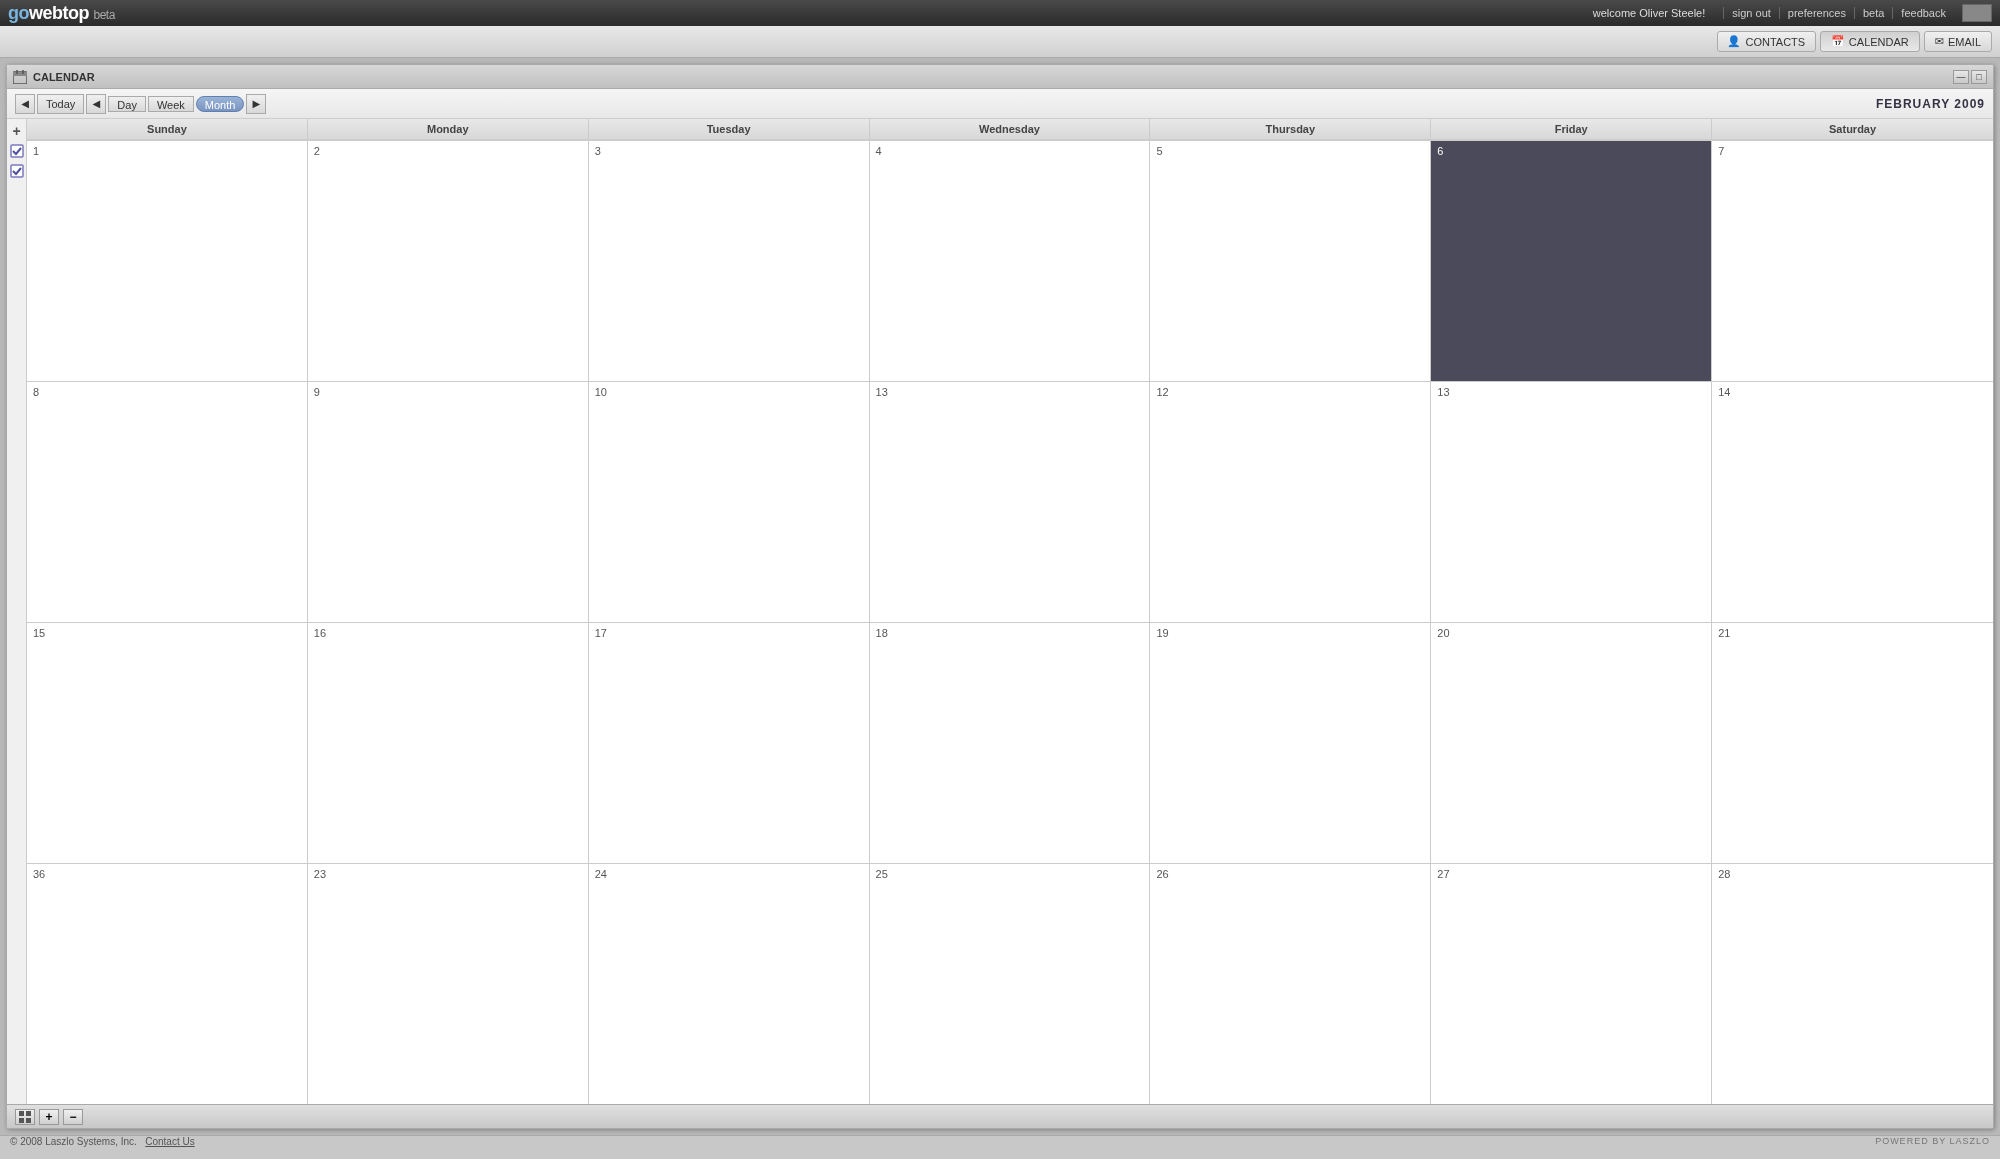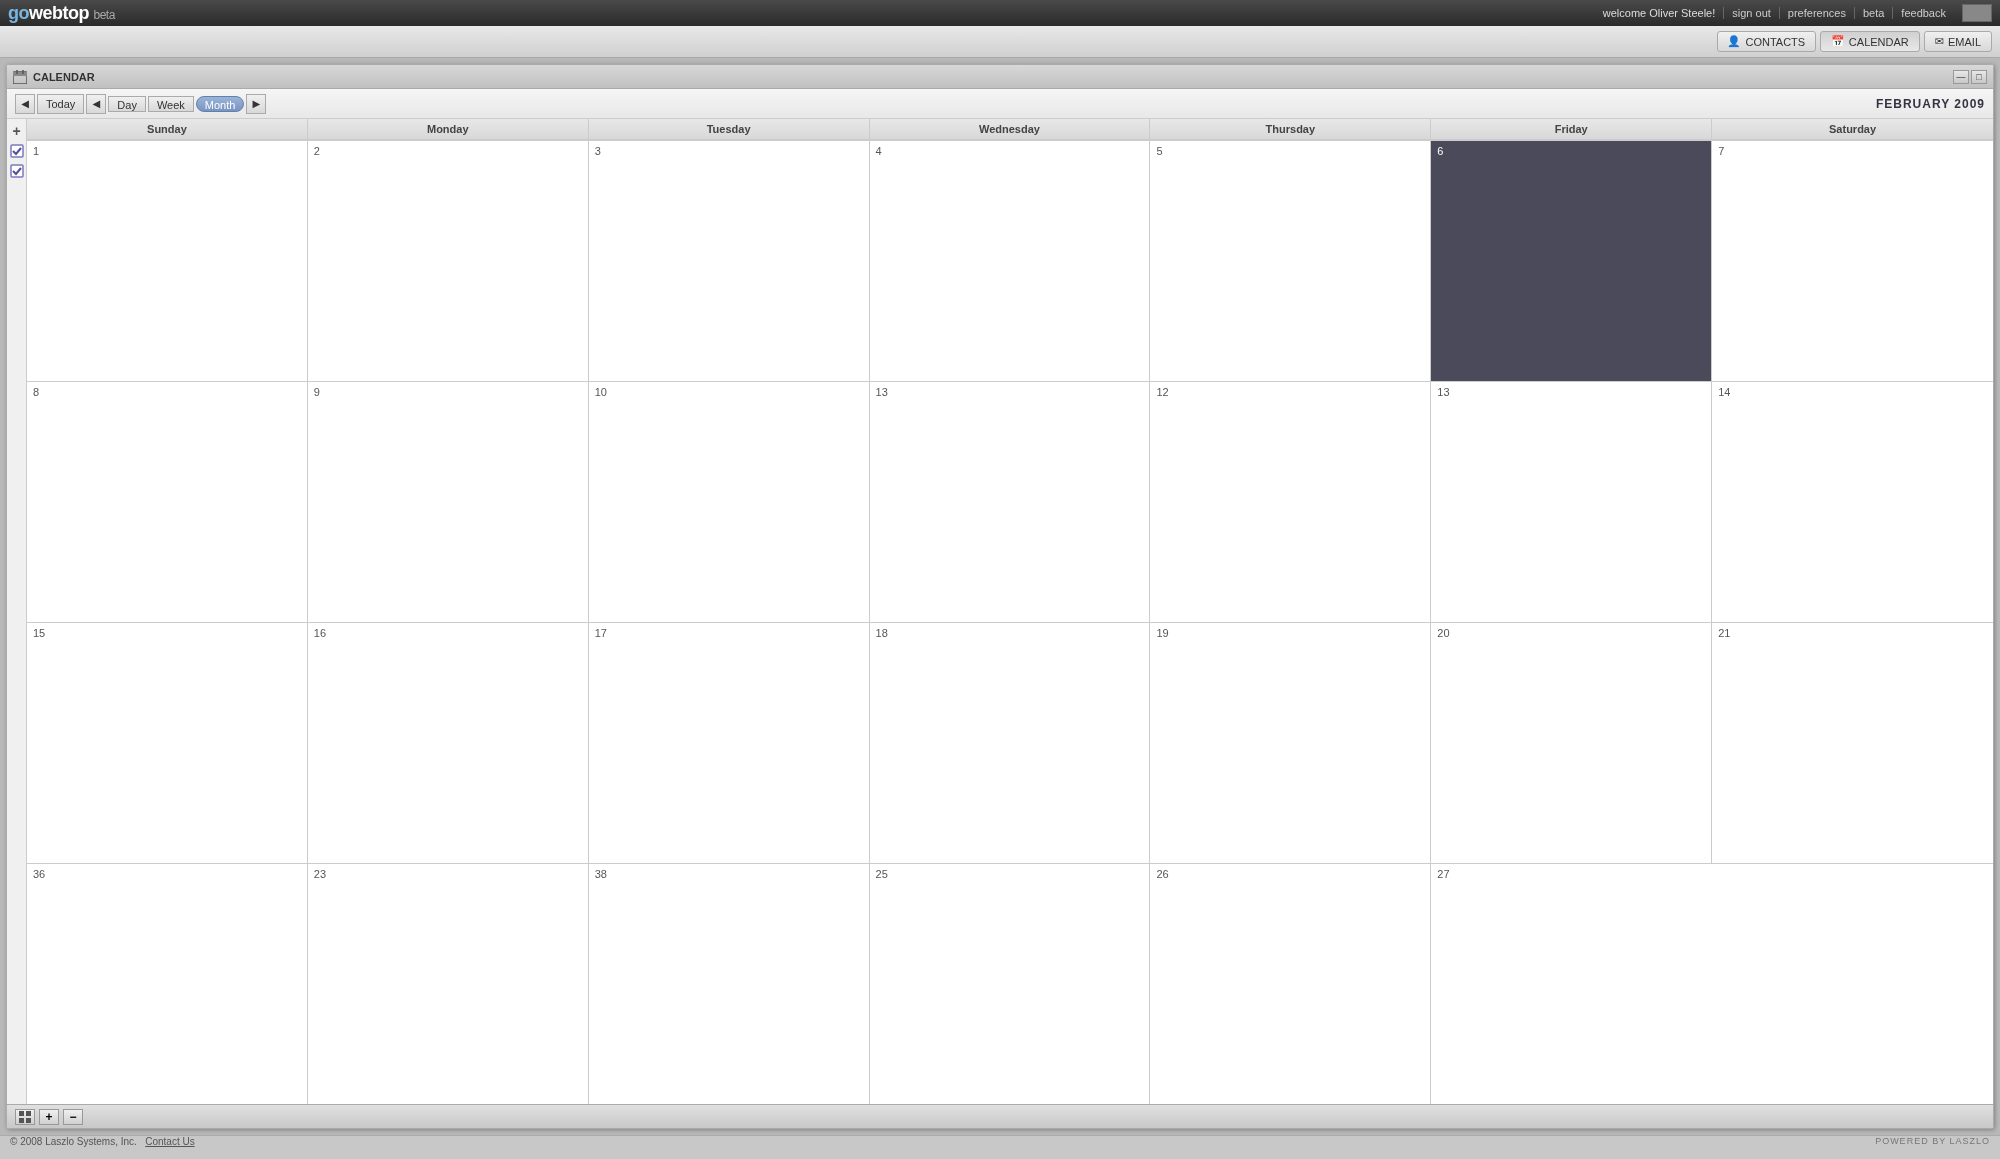--- a/index.html
+++ b/index.html
@@ -33,21 +33,21 @@
     #logo span.beta { color: #aaa; font-size: 12px; font-weight: normal; }
     #top-nav {
       display: flex;
       align-items: center;
       gap: 0;
       color: #ccc;
       font-size: 11px;
     }
     #top-nav .welcome {
       color: #ddd;
-      margin-right: 8px;
+      margin-right: 18px;
     }
     #top-nav a {
       color: #ccc;
       text-decoration: none;
       padding: 0 8px;
       border-left: 1px solid #666;
     }
     #top-nav a:first-of-type { border-left: 1px solid #666; }
 
     
@@ -482,30 +482,33 @@
               </div>
             </div>
             <div class="week-row">
               <div class="day-cell">
                 <span class="day-number">36</span>
               </div>
               <div class="day-cell">
                 <span class="day-number">23</span>
               </div>
               <div class="day-cell">
-                <span class="day-number">38</span>
+                <span class="day-number">24</span>
               </div>
               <div class="day-cell">
                 <span class="day-number">25</span>
               </div>
               <div class="day-cell">
                 <span class="day-number">26</span>
               </div>
               <div class="day-cell">
                 <span class="day-number">27</span>
+              </div>
+              <div class="day-cell">
+                <span class="day-number">28</span>
               </div>
             </div>
           </div>
       </div>
     </div>
 
     <div id="bottom-bar">
       <div class="bottom-btn">
         <svg width="12" height="12" viewBox="0 0 12 12" fill="#555">
           <rect x="0" y="0" width="5" height="5"></rect>

